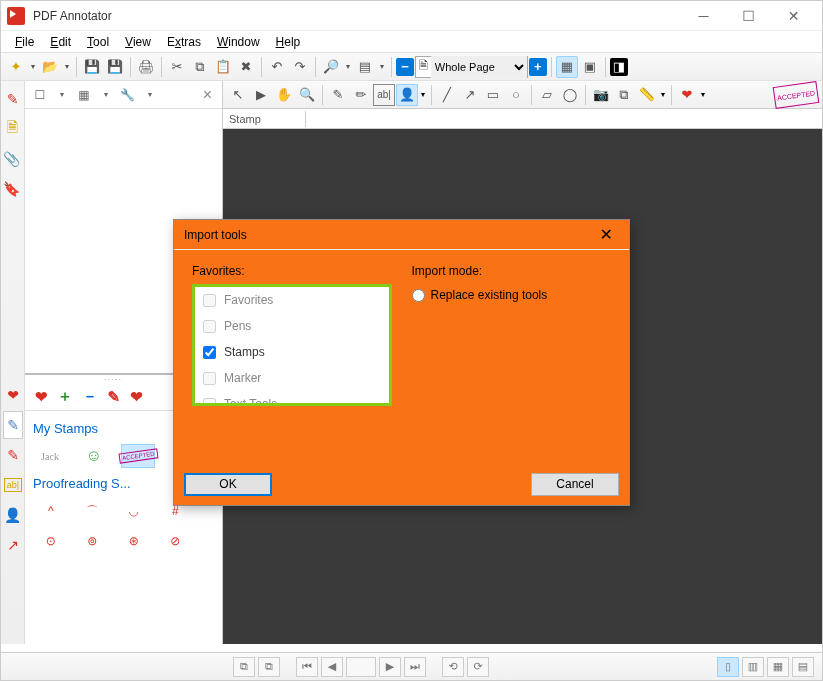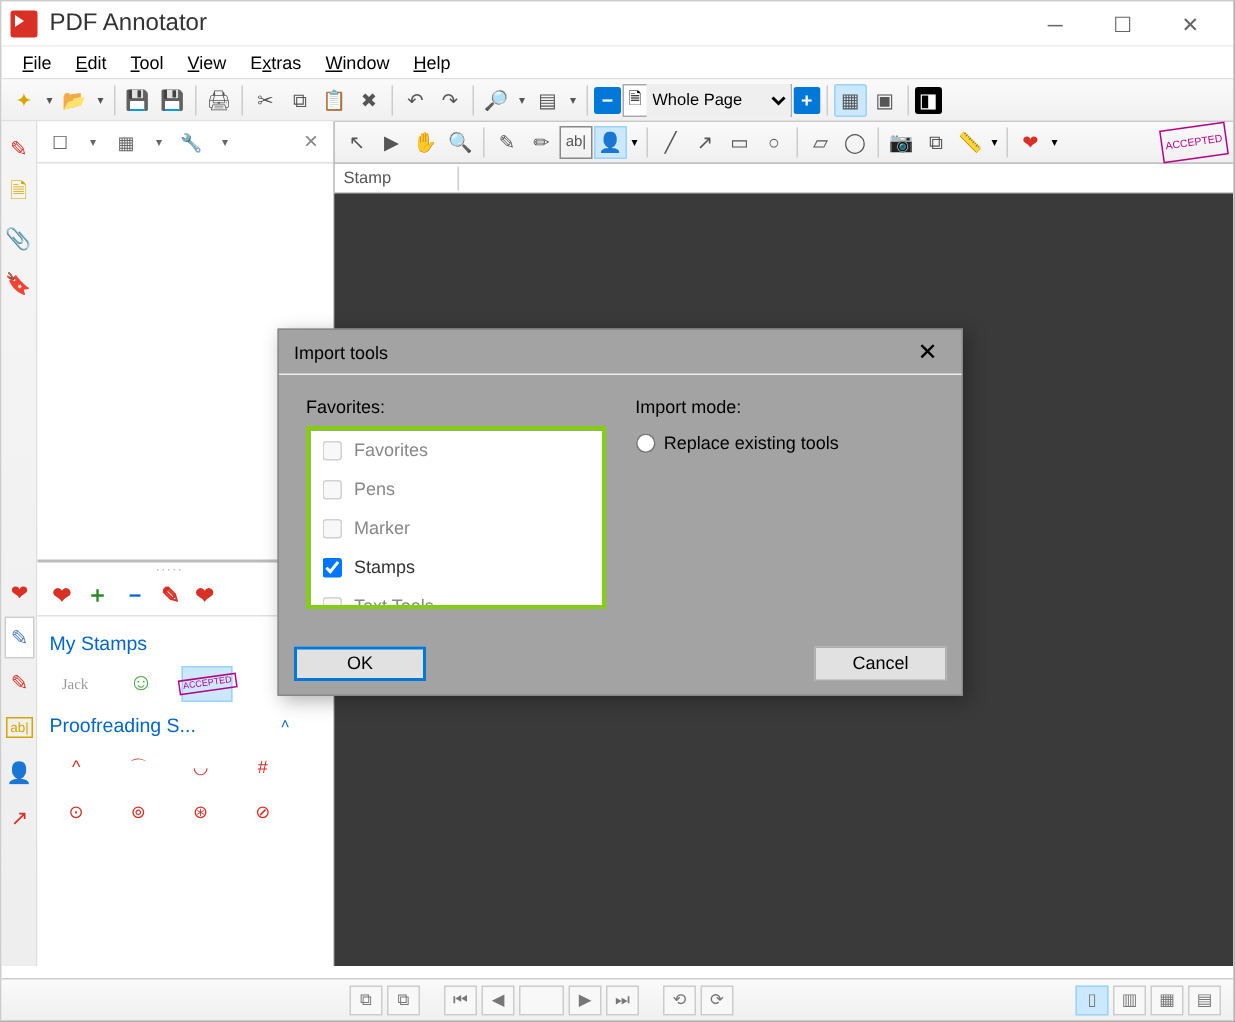--- a/index.html
+++ b/index.html
@@ -2,21 +2,21 @@
 <html><head>
 <meta charset="utf-8">
 <style>
 * { box-sizing: border-box; margin: 0; padding: 0; font-family: "Segoe UI", Tahoma, sans-serif; }
 body { background: #fff; width: 823px; height: 681px; overflow: hidden; position: relative; border: 1px solid #ccc; }
 
 
 .titlebar { height: 30px; background: #fff; display: flex; align-items: center; padding: 0 6px; border-bottom: 1px solid #eee; }
 .titlebar .app-icon { width: 18px; height: 18px; background: #d93025; border-radius: 2px; margin-right: 8px; position: relative; }
 .titlebar .app-icon::after { content: ''; position: absolute; left: 3px; top: 3px; width: 0; height: 0; border-left: 6px solid #fff; border-top: 4px solid transparent; border-bottom: 4px solid transparent; }
-.titlebar .title { font-size: 16px; color: #333; }
+.titlebar .title { font-size: 12px; color: #333; }
 .titlebar .win-controls { margin-left: auto; display: flex; }
 .titlebar .win-btn { width: 45px; height: 30px; display: flex; align-items: center; justify-content: center; color: #666; font-size: 14px; }
 
 
 .menubar { height: 22px; display: flex; align-items: center; padding: 0 6px; font-size: 12px; border-bottom: 1px solid #e0e0e0; }
 .menubar .menu-item { padding: 16px 8px; cursor: default; }
 .menubar .menu-item .ul { text-decoration: underline; }
 
 
 .toolbar { height: 28px; display: flex; align-items: center; padding: 1px 4px; border-bottom: 1px solid #e0e0e0; background: linear-gradient(#fafafa,#f0f0f0); gap: 1px; }
@@ -71,21 +71,21 @@
 .tool-strip2 .sicon.active { background: #fff; border: 1px solid #ccc; }
 
 
 .statusbar { position: absolute; bottom: 0; left: 0; right: 0; height: 28px; background: linear-gradient(#fafafa,#f0f0f0); border-top: 1px solid #ccc; display: flex; align-items: center; padding: 0 8px; gap: 4px; }
 .statusbar .sbtn { width: 22px; height: 20px; display: flex; align-items: center; justify-content: center; border: 1px solid #ccc; font-size: 11px; color: #777; background: #f8f8f8; }
 .statusbar .navgroup { margin: 0 auto; display: flex; gap: 3px; }
 .statusbar .viewgroup { display: flex; gap: 3px; }
 .statusbar .viewgroup .sbtn.active { background: #cce8ff; border-color: #99d1ff; }
 
 
-.dialog { position: absolute; left: 184px; top: 218px; width: 457px; height: 245px; background: #a3a3a3; border: 1px solid #888; box-shadow: 3px 3px 12px rgba(0,0,0,.3); display: flex; flex-direction: column; }
+.dialog { position: absolute; left: 172px; top: 218px; width: 457px; height: 287px; background: #f97316; border: 1px solid #888; box-shadow: 3px 3px 12px rgba(0,0,0,.3); display: flex; flex-direction: column; }
 .dialog-title { height: 30px; display: flex; align-items: center; padding: 0 10px; font-size: 12px; border-bottom: 1px solid #eee; }
 .dialog-title .dclose { margin-left: auto; font-size: 16px; padding: 0 6px; }
 .dialog-body { flex: 1; display: flex; padding: 14px 18px; gap: 20px; font-size: 12px; }
 .dcol { flex: 1; }
 .dcol h4 { font-size: 12px; font-weight: normal; margin-bottom: 6px; }
 .cat-list { border: 3px solid #84cc16; height: 122px; overflow-y: scroll; background: #fff; }
 .cat-item { display: flex; align-items: center; padding: 6px 8px; gap: 8px; font-size: 12px; color: #888; }
 .cat-item.enabled { color: #333; }
 .cat-item input { width: 13px; height: 13px; }
 .radio-row { display: flex; align-items: center; gap: 6px; padding: 4px 0; font-size: 12px; }
@@ -294,27 +294,27 @@
       <h4>Favorites:</h4>
       <div class="cat-list">
         <div class="cat-item">
           <input type="checkbox" disabled="" style="">
           <span>Favorites</span>
         </div>
         <div class="cat-item">
           <input type="checkbox" disabled="" style="">
           <span>Pens</span>
         </div>
+        <div class="cat-item enabled">
+          <input type="checkbox" checked="" style="">
+          <span>Stamps</span>
+        </div>
         <div class="cat-item">
           <input type="checkbox" disabled="" style="">
           <span>Marker</span>
-        </div>
-        <div class="cat-item enabled">
-          <input type="checkbox" checked="" style="">
-          <span>Stamps</span>
         </div>
         <div class="cat-item">
           <input type="checkbox" disabled="" style="">
           <span>Text Tools</span>
         </div>
       </div>
     </div>
     <div class="dcol">
       <h4>Import mode:</h4>
       <label class="radio-row">

